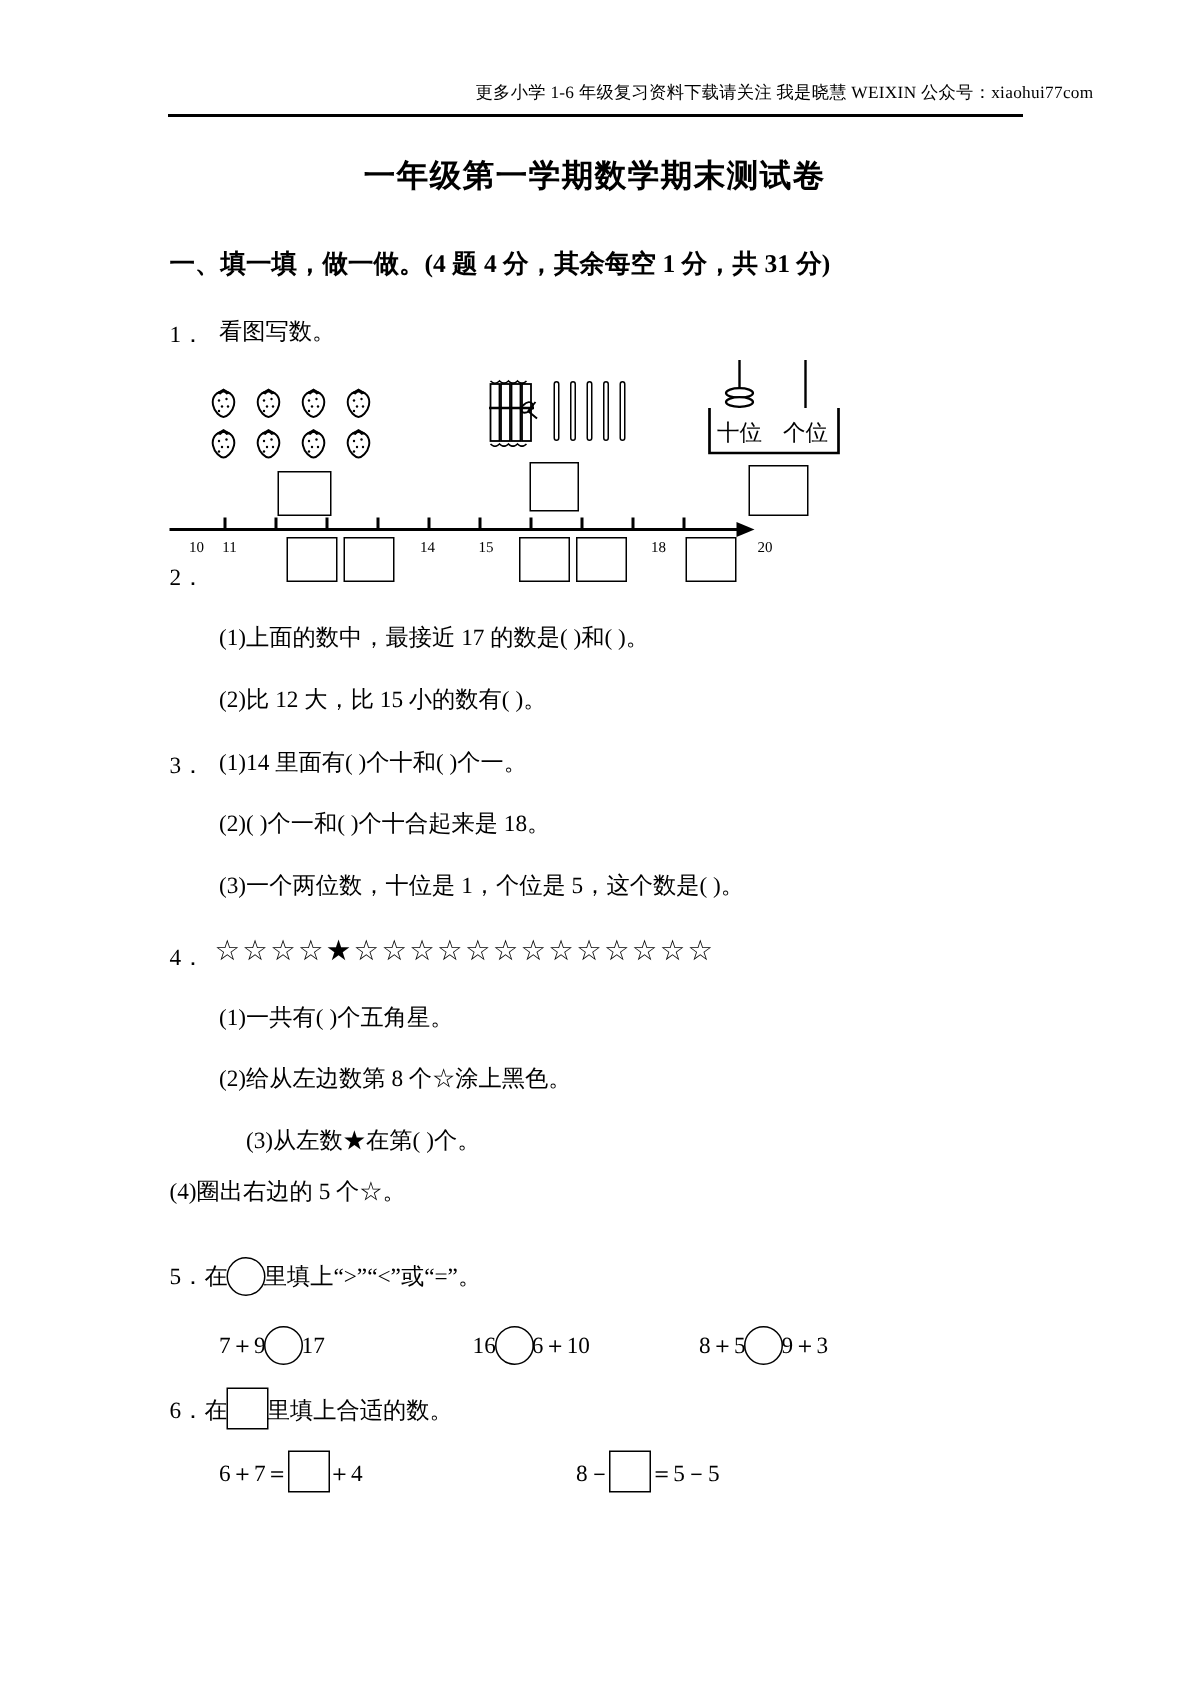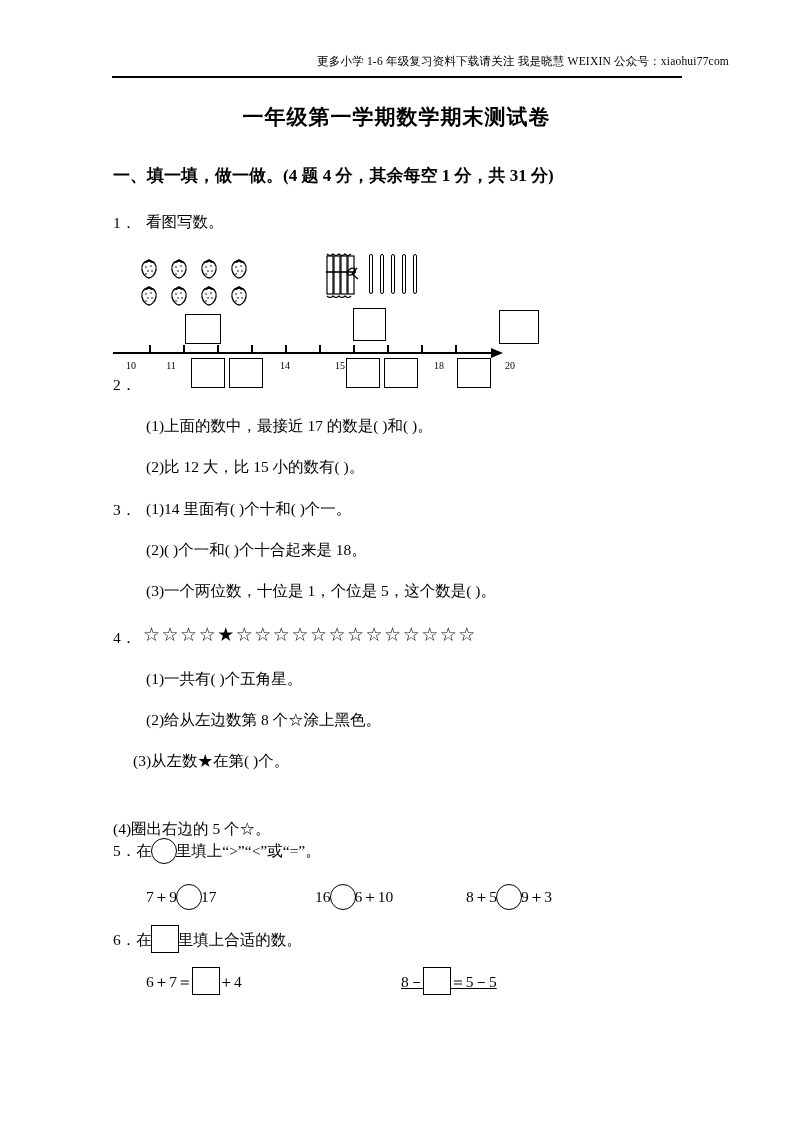--- a/index.html
+++ b/index.html
@@ -287,20 +287,31 @@
       </svg>
     </div>
     <div class="loose-stick" style="left:44px;"></div>
     <div class="loose-stick" style="left:55px;"></div>
     <div class="loose-stick" style="left:66px;"></div>
     <div class="loose-stick" style="left:77px;"></div>
     <div class="loose-stick" style="left:88px;"></div>
   </div>
   <div class="answer-box" style="left:240px; top:70px; width:33px; height:33px;"></div>
 
+  <div class="abacus">
+    <svg viewBox="0 0 94 74" width="94" height="74">
+      <line x1="22" y1="2" x2="22" y2="34" stroke="#000" stroke-width="1.6"></line>
+      <line x1="66" y1="2" x2="66" y2="34" stroke="#000" stroke-width="1.6"></line>
+      <ellipse cx="22" cy="24" rx="9" ry="3.2" fill="#fff" stroke="#000" stroke-width="1.5"></ellipse>
+      <ellipse cx="22" cy="30" rx="9" ry="3.2" fill="#fff" stroke="#000" stroke-width="1.5"></ellipse>
+      <path d="M2 34 L2 64 L88 64 L88 34" fill="none" stroke="#000" stroke-width="1.8"></path>
+      <text x="22" y="55" font-size="15" font-family="Liberation Serif, serif" text-anchor="middle" fill="#000">十位</text>
+      <text x="66" y="55" font-size="15" font-family="Liberation Serif, serif" text-anchor="middle" fill="#000">个位</text>
+    </svg>
+  </div>
   <div class="answer-box box-a" style="left:386px; top:72px; width:40px; height:34px;"></div>
 </div>
 
 <div class="qnum" style="top:375px; left:113px;">2．</div>
 
 <div class="numline">
   <div class="nl-axis"></div>
   <div class="nl-arrow"></div>
 
   <div class="nl-tick" style="left:36px;"></div>
@@ -308,25 +319,25 @@
   <div class="nl-tick" style="left:104px;"></div>
   <div class="nl-tick" style="left:138px;"></div>
   <div class="nl-tick" style="left:172px;"></div>
   <div class="nl-tick" style="left:206px;"></div>
   <div class="nl-tick" style="left:240px;"></div>
   <div class="nl-tick" style="left:274px;"></div>
   <div class="nl-tick" style="left:308px;"></div>
   <div class="nl-tick" style="left:342px;"></div>
 
   <div class="nl-label" style="left:18px;">10</div>
-  <div class="nl-label" style="left:58px;">11</div>
+  <div class="nl-label" style="left:40px;">11</div>
   <div class="nl-box" style="left:95px;"></div>
   <div class="nl-box" style="left:133px;"></div>
   <div class="nl-label" style="left:172px;">14</div>
-  <div class="nl-label" style="left:211px;margin-left:16px;">15</div>
+  <div class="nl-label" style="left:211px;">15</div>
   <div class="nl-box" style="left:250px;"></div>
   <div class="nl-box" style="left:288px;"></div>
   <div class="nl-label" style="left:326px;">18</div>
   <div class="nl-box" style="left:361px;"></div>
   <div class="nl-label" style="left:397px;">20</div>
 </div>
 
 <div class="qtext" style="top:417px; left:146px;">(1)上面的数中，最接近 17 的数是(        )和(        )。</div>
 <div class="qtext" style="top:458px; left:146px;">(2)比 12 大，比 15 小的数有(                )。</div>
 
@@ -334,22 +345,22 @@
 <div class="qtext" style="top:500px; left:146px;">(1)14 里面有(        )个十和(        )个一。</div>
 <div class="qtext" style="top:541px; left:146px;">(2)(        )个一和(        )个十合起来是 18。</div>
 <div class="qtext" style="top:582px; left:146px;">(3)一个两位数，十位是 1，个位是 5，这个数是(        )。</div>
 
 <div class="qnum" style="top:628px; left:113px;">4．</div>
 <div class="stars-row">
   <span>☆</span><span>☆</span><span>☆</span><span>☆</span><span>★</span><span>☆</span><span>☆</span><span>☆</span><span>☆</span><span>☆</span><span>☆</span><span>☆</span><span>☆</span><span>☆</span><span>☆</span><span>☆</span><span>☆</span><span>☆</span>
 </div>
 <div class="qtext" style="top:670px; left:146px;">(1)一共有(        )个五角星。</div>
 <div class="qtext" style="top:711px; left:146px;">(2)给从左边数第 8 个☆涂上黑色。</div>
-<div class="qtext" style="top:752px; left:133px;text-align:center;">(3)从左数★在第(        )个。</div>
-<div class="qtext" style="top:786px; left:113px;margin-top:34px;">(4)圈出右边的 5 个☆。</div>
+<div class="qtext" style="top:752px; left:164px;text-align:center;">(3)从左数★在第(        )个。</div>
+<div class="qtext" style="top:786px; left:113px;">(4)圈出右边的 5 个☆。</div>
 
 <div class="exprow" style="top:838px; left:113px;">
   <span>5．</span><span>在</span><span class="circ"></span><span>里填上“&gt;”“&lt;”或“=”。</span>
 </div>
 
 <div class="exprow" style="top:884px; left:146px;text-align:center;">
   <span>7＋9</span><span class="circ"></span><span>17</span>
 </div>
 <div class="exprow" style="top:884px; left:315px;">
   <span>16</span><span class="circ"></span><span>6＋10</span>
@@ -358,15 +369,15 @@
   <span>8＋5</span><span class="circ"></span><span>9＋3</span>
 </div>
 
 <div class="exprow" style="top:925px; left:113px;">
   <span>6．</span><span>在</span><span class="sqr"></span><span>里填上合适的数。</span>
 </div>
 
 <div class="exprow" style="top:967px; left:146px;">
   <span>6＋7＝</span><span class="sqr"></span><span>＋4</span>
 </div>
-<div class="exprow" style="top:967px; left:401px;text-decoration:underline;">
+<div class="exprow" style="top:967px; left:384px;">
   <span>8－</span><span class="sqr"></span><span>＝5－5</span>
 </div>
 
 </body></html>

